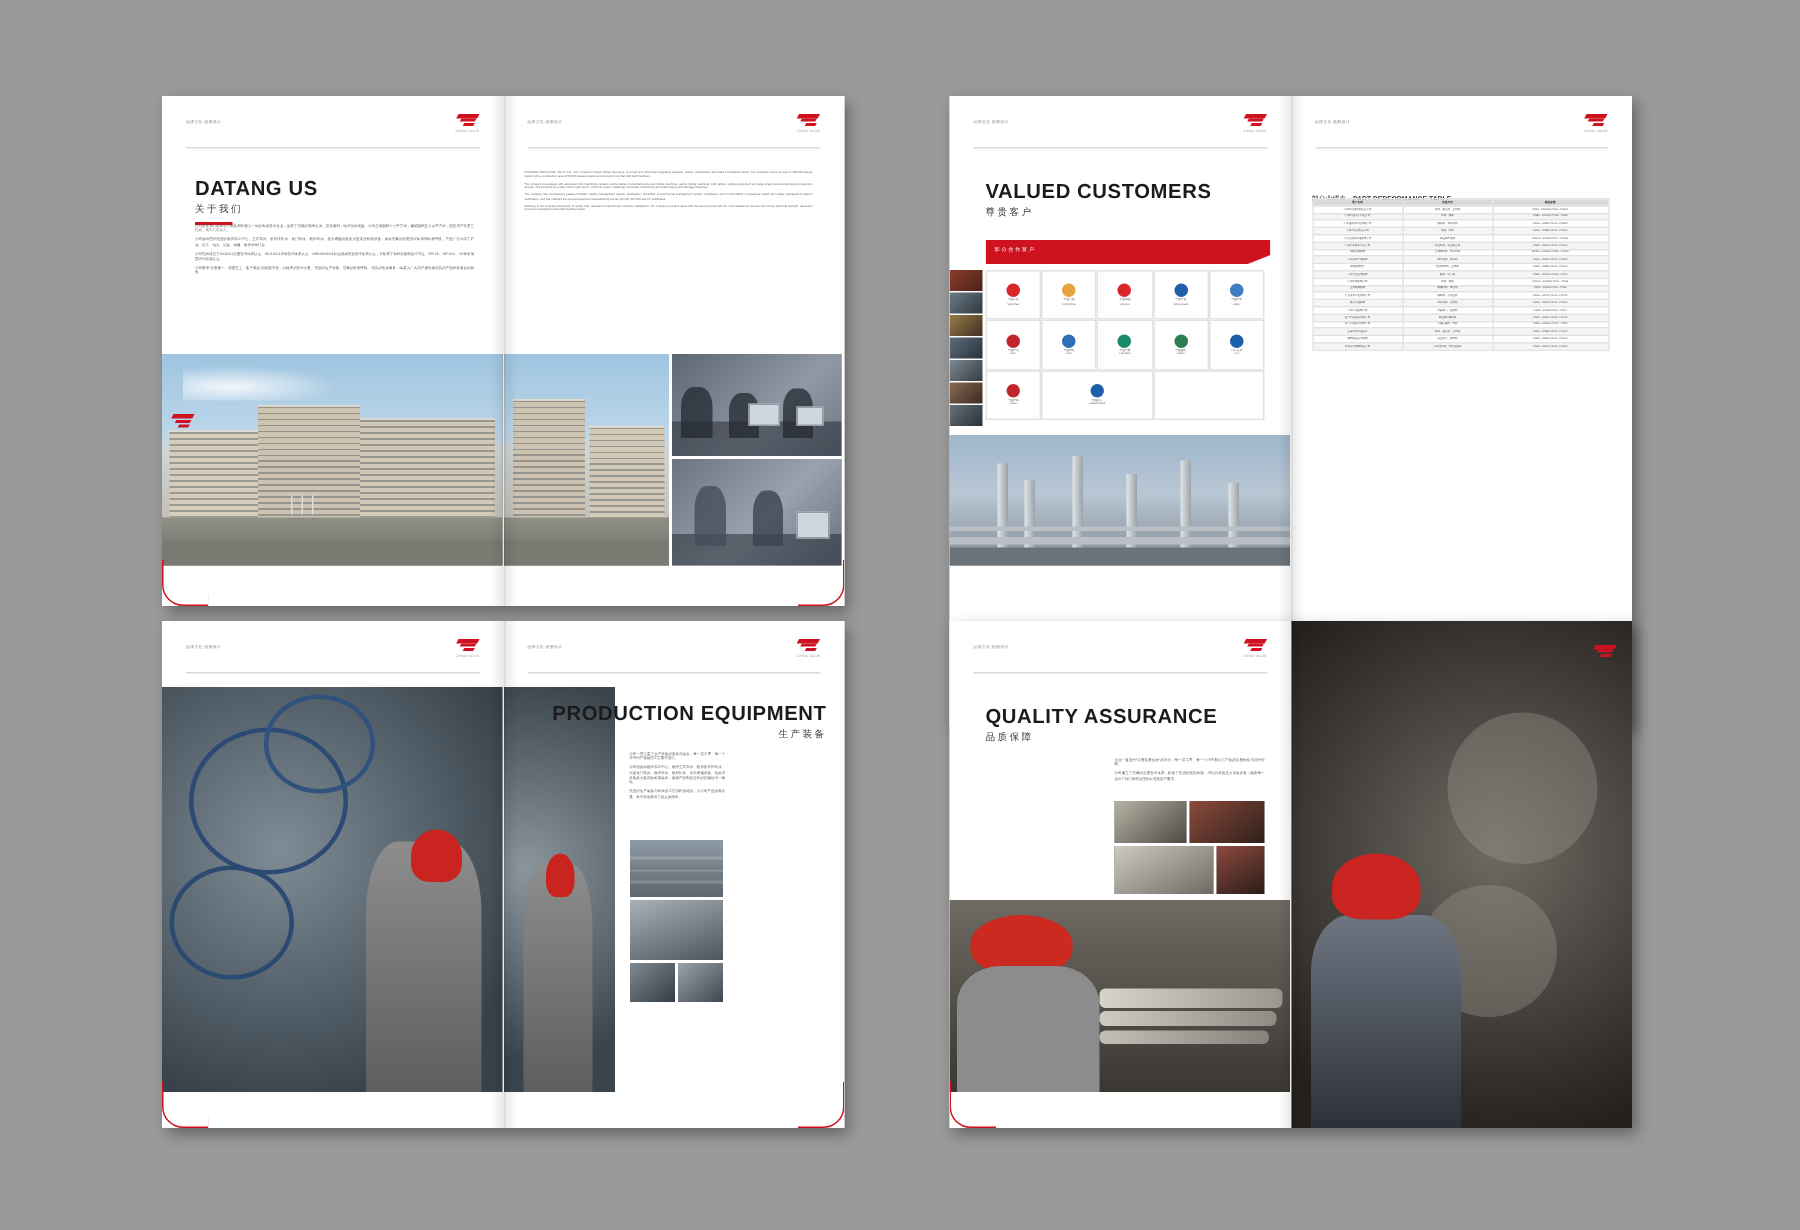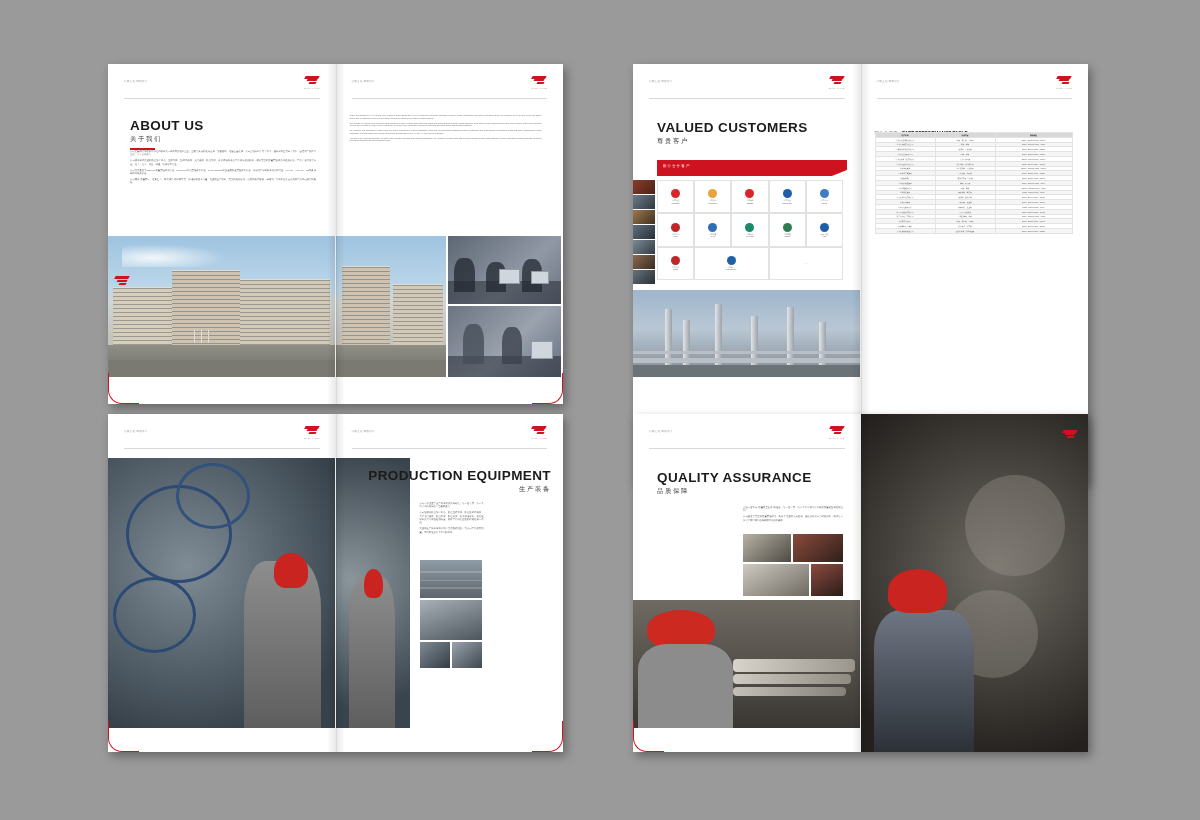--- a/index.html
+++ b/index.html
@@ -180,21 +180,21 @@
           <div class="mark">
               <span class="s1"></span>
               <span class="s2"></span>
               <span class="s3"></span>
             </div>
           <div class="txt">CHINA VALVE</div>
         </div>
       </div>
 
       <div style="position:absolute;left:22px;top:54px;width:186px;">
-        <div class="title-en">ABOUT US</div>
+        <div class="title-en">DATANG US</div>
         <div class="title-cn">关于我们</div>
         <div class="title-underline"></div>
       </div>
 
       <div class="micro" style="position:absolute;left:22px;top:86px;width:186px;">
         <p>公司是集阀门研发设计制造和销售为一体的高新技术企业，坐落于美丽的渤海之滨，交通便利，地理位置优越。公司占地面积十万平方米，建筑面积五万余平方米，固定资产投资三亿元，员工八百余人。</p>
         <p>公司拥有国内先进的数控加工中心、立式车床、卧式镗铣床、龙门铣床、数控车床、各类焊接设备及大型试压检测设备，拥有完善的质量管理体系和检测手段，产品广泛应用于石油、化工、电力、冶金、城建、给排水等行业。</p>
         <p>公司先后通过了ISO9001质量管理体系认证、ISO14001环境管理体系认证、OHSAS18001职业健康安全管理体系认证，并取得了特种设备制造许可证、API 6D、API 600、CE等多项国内外权威认证。</p>
         <p>公司秉承“质量第一、信誉至上、客户满意”的经营宗旨，以雄厚的技术力量、先进的生产设备、完善的检测手段、优质的售后服务，竭诚为广大用户提供最优质的产品和最满意的服务。</p>
       </div>

